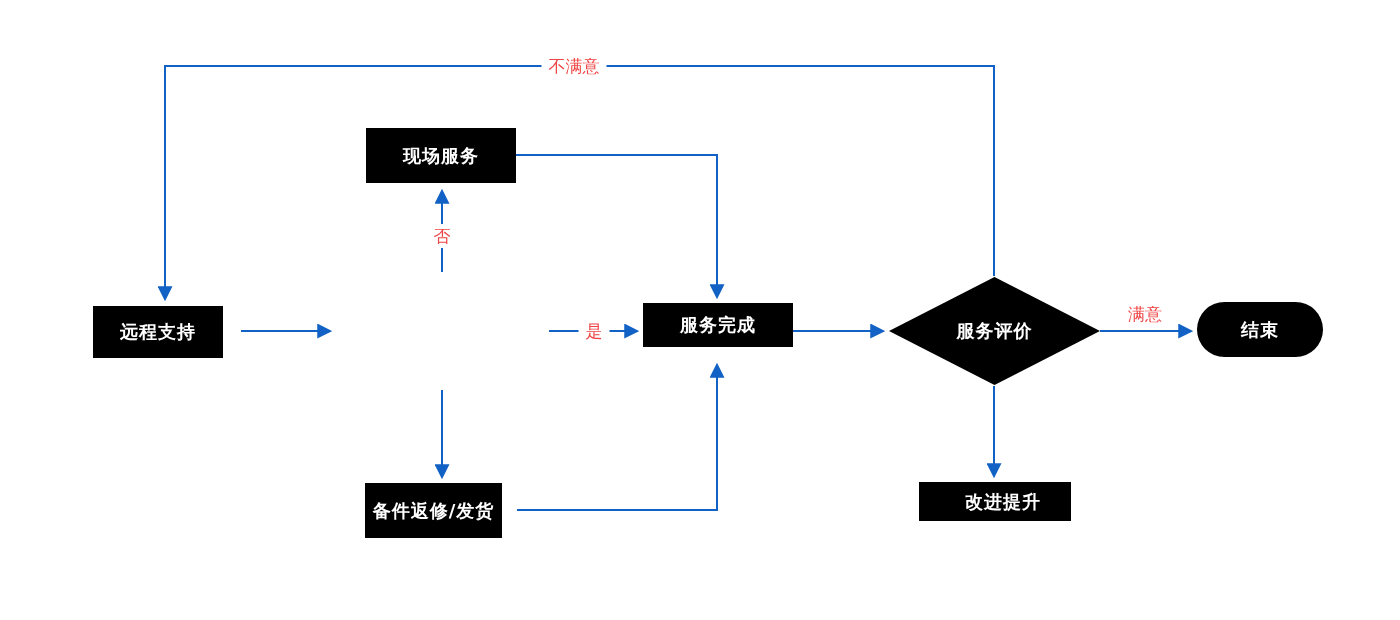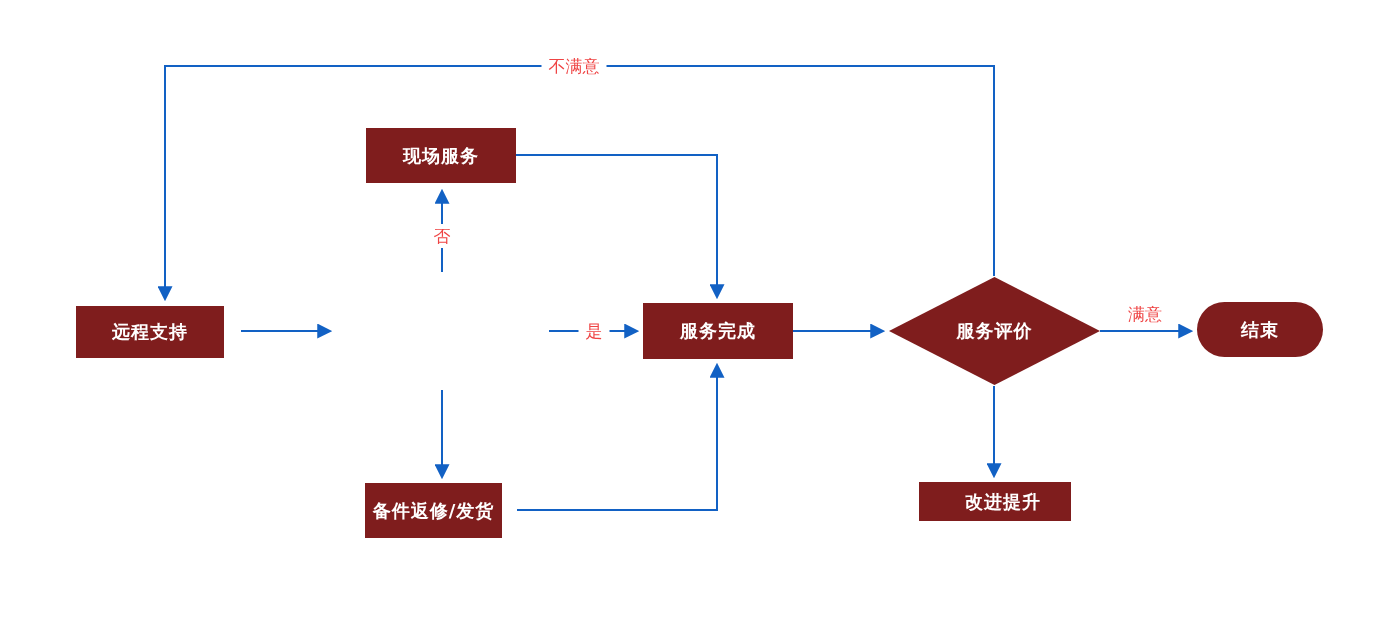--- a/index.html
+++ b/index.html
@@ -20,21 +20,21 @@
     left: 0;
     top: 0;
     width: 1400px;
     height: 620px;
   }
   .node {
     position: absolute;
     display: flex;
     align-items: center;
     justify-content: center;
-    background: #7f1d1d;
+    background: #000000;
     color: #ffffff;
     font-size: 18px;
     font-weight: 600;
     letter-spacing: 1px;
     text-align: center;
     box-sizing: border-box;
   }
   .node.rect { border-radius: 0; }
   .node.terminator { border-radius: 28px; font-family: Liberation Mono, monospace; }
   .node.diamond {
@@ -79,30 +79,30 @@
       <path d="M793,331 L883,331" marker-end="url(#arrow)"></path>
 
       <path d="M1100,331 L1191,331" marker-end="url(#arrow)"></path>
 
       <path d="M994,386 L994,476" marker-end="url(#arrow)"></path>
 
       <path d="M994,276 L994,66 L165,66 L165,299" marker-end="url(#arrow)"></path>
     </g>
   </svg>
 
-  <div class="node rect" style="left:76px; top:306px; width:148px; height:52px;">
+  <div class="node rect" style="left:93px; top:306px; width:130px; height:52px;">
     <span>远程支持</span>
   </div>
 
 
   <div class="node rect" style="left:366px; top:128px; width:150px; height:55px;">
     <span>现场服务</span>
   </div>
 
-  <div class="node rect" style="left:643px; top:303px; width:150px; height:56px;">
+  <div class="node rect" style="left:643px; top:303px; width:150px; height:44px;">
     <span>服务完成</span>
   </div>
 
   <div class="node diamond" style="left:889px; top:277px; width:211px; height:108px;">
     <span>服务评价</span>
   </div>
 
   <div class="node terminator" style="left:1197px; top:302px; width:126px; height:55px;">
     <span>结束</span>
   </div>

